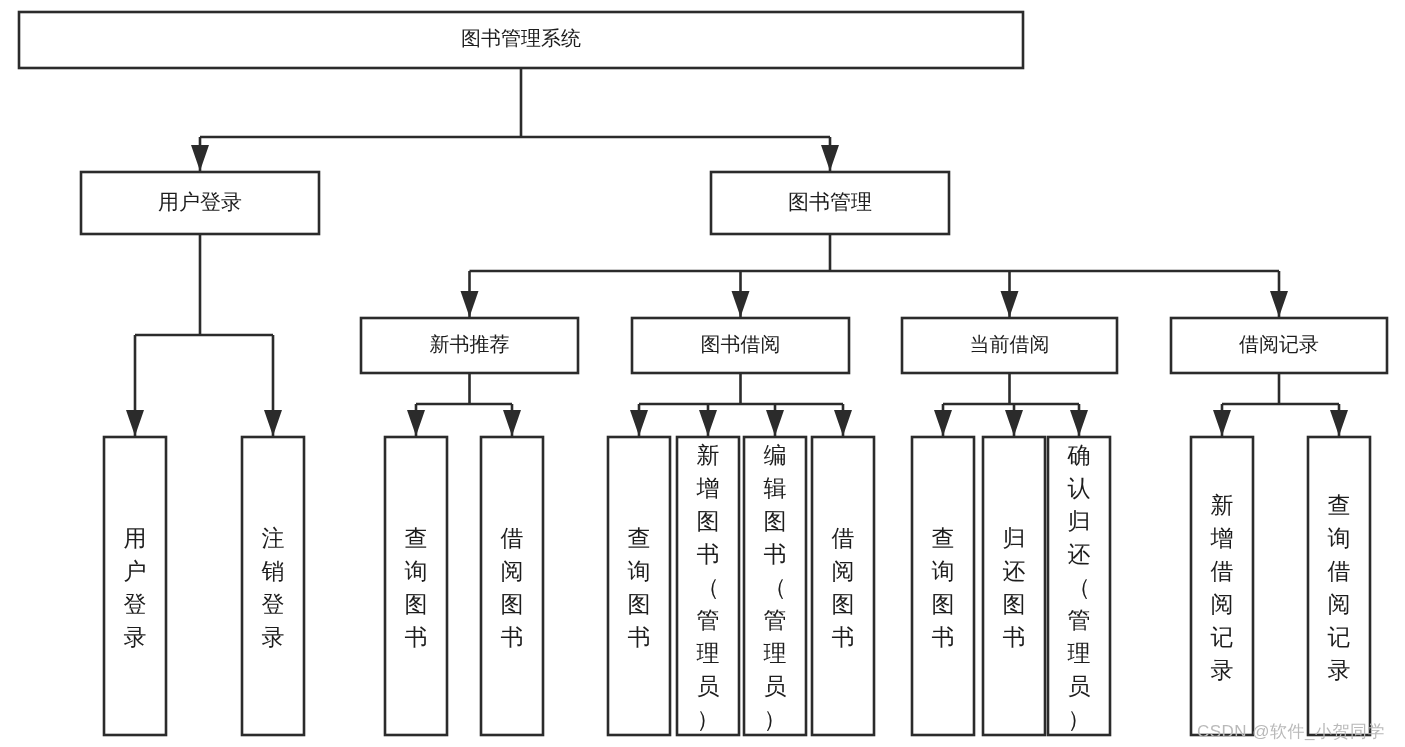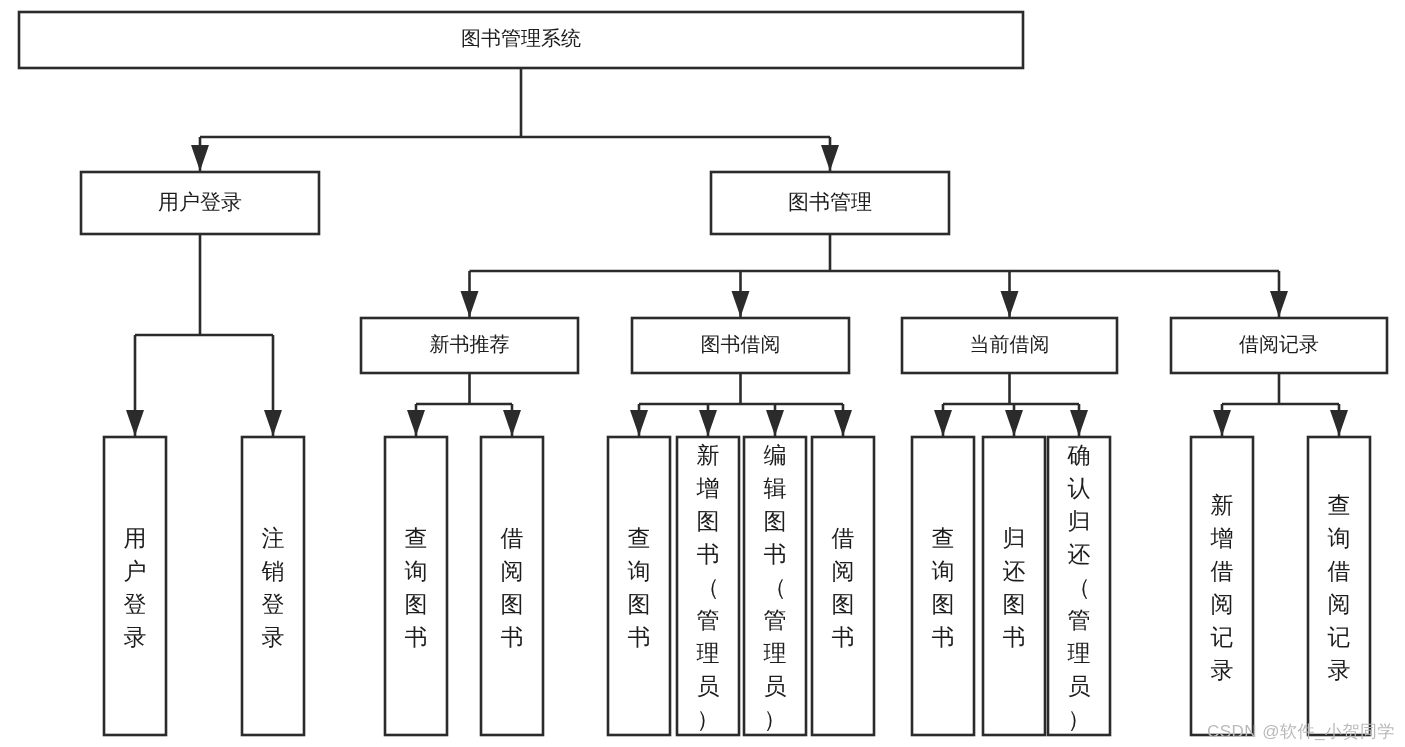--- a/index.html
+++ b/index.html
@@ -51,21 +51,21 @@
     font-size: 20px;
   }
   .vert-label {
     fill: #1d1d1d;
     font-family: "Liberation Sans", "DejaVu Sans", sans-serif;
     font-size: 23px;
     text-anchor: middle;
   }
   .watermark {
     position: absolute;
-    right: 10px;
+    right: 20px;
     bottom: 4px;
     font-family: "Liberation Sans", "DejaVu Sans", sans-serif;
     font-size: 17px;
     color: #b9b9b9;
     letter-spacing: 0.5px;
     white-space: nowrap;
     pointer-events: none;
   }
 </style>
 </head>

